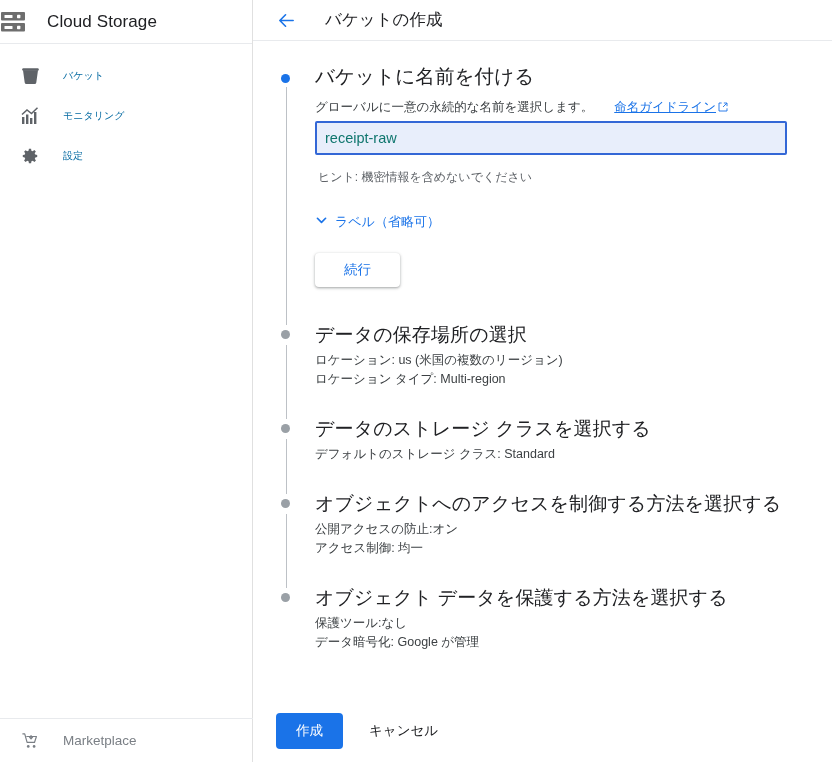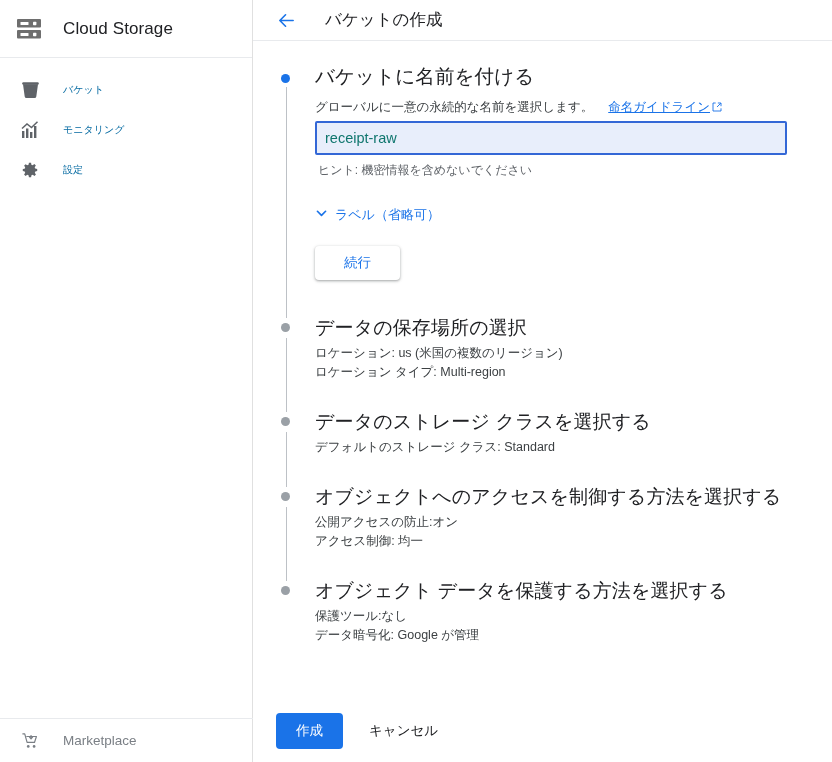--- a/index.html
+++ b/index.html
@@ -15,23 +15,22 @@
 
   
   #sidebar {
     width: 253px; height: 762px;
     border-right: 1px solid #e0e0e0;
     background: #fff;
     position: relative;
     flex: 0 0 253px;
   }
   .brand {
-    height: 58px;
+    height: 44px;
     display: flex; align-items: center;
-    padding-left: 16px;
     border-bottom: 1px solid #e8eaed;
   }
   .brand-icon { width: 30px; display: flex; align-items: center; justify-content: flex-start; }
   .brand-title {
     font-size: 17px; color: #202124; margin-left: 17px;
     letter-spacing: .1px; white-space: nowrap;
   }
   .nav { padding-top: 12px; }
   .nav-item {
     display: flex; align-items: center;
@@ -87,37 +86,37 @@
   .step-sub { font-size: 12.5px; color: #3c4043; line-height: 19px; margin-top: 3px; }
   .step-sub .line { white-space: nowrap; }
 
   .step-body { padding-top: 4px; }
   .desc {
     font-size: 12.5px; color: #3c4043; line-height: 18px;
     margin-top: 4px;
   }
   .link {
     color: #1a73e8; text-decoration: underline; cursor: pointer;
-    white-space: nowrap; margin-left: 15px;
+    white-space: nowrap; margin-left: 21px;
   }
   .ext-ico { display: inline-block; vertical-align: -1px; margin-left: 2px; }
 
   .name-input {
     display: block;
     width: 472px; height: 34px;
     margin-top: 4px;
     border: 2px solid #3367d6; border-radius: 2px;
     background: #e8eefb;
     font-family: "Liberation Sans", sans-serif;
     font-size: 14.5px; color: #0f766e;
     padding: 0 8px;
     outline: none;
     caret-color: #202124;
   }
-  .hint { font-size: 12px; color: #5f6368; margin-top: 7px; margin-left: 3px; }
+  .hint { font-size: 12px; color: #5f6368; margin-top: 14px; margin-left: 3px; }
 
   .labels-toggle {
     display: flex; align-items: center; gap: 7px;
     margin-top: 27px; color: #1a73e8; font-size: 13px; cursor: pointer; width: max-content;
   }
 
   .continue-btn {
     margin-top: 22px;
     background: #fff; color: #1a73e8;
     border: none; border-radius: 4px;

